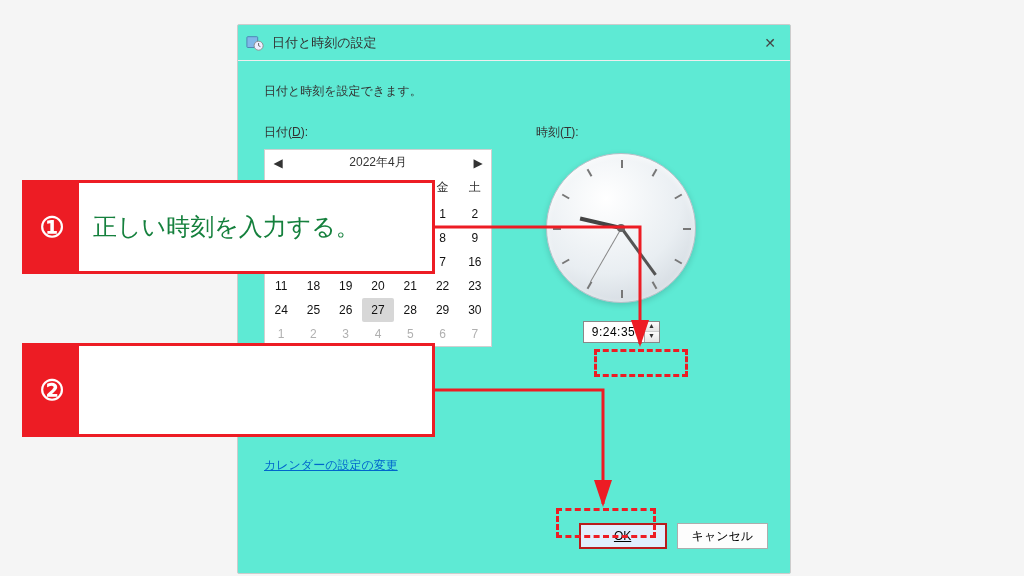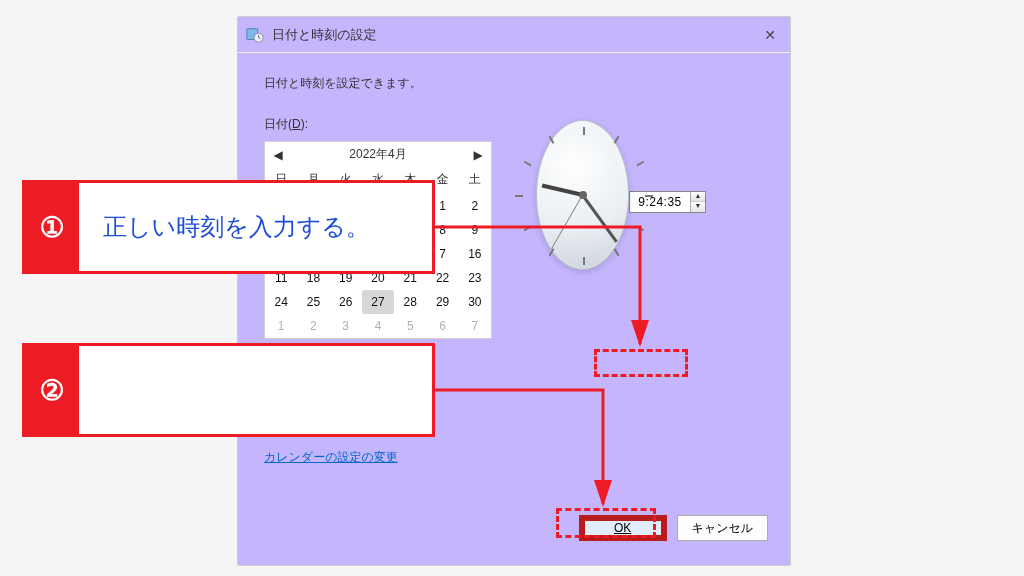--- a/index.html
+++ b/index.html
@@ -9,24 +9,24 @@
     height: 576px;
     background: #f5f5f5;
     font-family: "Yu Gothic", "Meiryo", sans-serif;
     font-size: 12px;
     position: relative;
     overflow: hidden;
   }
   .dialog {
     position: absolute;
     left: 237px;
-    top: 16px;
+    top: 24px;
     width: 554px;
     height: 550px;
-    background: #c4b5fd;
+    background: #5eead4;
     border: 1px solid #ccc;
     border-radius: 2px;
   }
   .titlebar {
     position: relative;
     height: 36px;
     border-bottom: 1px solid #eee;
     display: flex;
     align-items: center;
     padding: 0 8px;
@@ -99,21 +99,21 @@
   .cal-cell.other { color: #b0b0b0; }
   .cal-cell.selected {
     background: #d7d7d7;
     border-radius: 2px;
   }
 
   
   .clock-wrap {
     width: 170px;
     display: flex;
-    flex-direction: row;
+    flex-direction: column;
     align-items: center;
   }
   .clock {
     width: 150px; height: 150px;
     border-radius: 50%;
     background: radial-gradient(circle at 40% 30%, #ffffff 0%, #e9eef2 55%, #c6ced6 100%);
     border: 1px solid #b8c0c8;
     position: relative;
     box-shadow: 0 2px 6px rgba(0,0,0,0.15), inset 0 2px 6px rgba(255,255,255,0.6);
     margin-top: 4px;
@@ -194,21 +194,21 @@
     min-width: 88px;
     height: 26px;
     background: #fdfdfd;
     border: 1px solid #adadad;
     font-size: 12px;
     cursor: pointer;
     padding: 0 14px;
   }
   .btn.primary {
     background: #e1eefc;
-    border: 6px solid #b91c1c;
+    border: 2px solid #b91c1c;
     text-decoration: underline;
   }
 
   
   .callout {
     position: absolute;
     background: #fff;
     border: 3px solid #ed1c24;
     display: flex;
     align-items: stretch;
@@ -218,23 +218,23 @@
     background: #ed1c24;
     color: #fff;
     width: 54px;
     display: flex;
     align-items: center;
     justify-content: center;
     font-size: 28px;
     font-weight: bold;
   }
   .callout .txt {
-    padding: 8px 24px;
+    padding: 8px 14px;
     font-size: 24px;
-    color: #1d4ed8;
+    color: #15803d;
     line-height: 1.35;
     display: flex;
     align-items: center;
   }
 
   .dashed-highlight {
     position: absolute;
     border: 3px dashed #ed1c24;
     z-index: 40;
     pointer-events: none;
@@ -334,20 +334,23 @@
               <div class="cal-cell other">5</div>
               <div class="cal-cell other">6</div>
               <div class="cal-cell other">7</div>
             </div>
         </div>
 
         <a class="link">カレンダーの設定の変更</a>
       </div>
 
       <div class="col">
+        <div class="field-label">
+          <span>時刻(</span><u>T</u><span>):</span>
+        </div>
         <div class="clock-wrap">
           <div class="clock" id="clock">
               <div class="tick" style="transform: rotate(330deg);"></div>
               <div class="tick" style="transform: rotate(300deg);"></div>
               <div class="tick" style="transform: rotate(270deg);"></div>
               <div class="tick" style="transform: rotate(240deg);"></div>
               <div class="tick" style="transform: rotate(210deg);"></div>
               <div class="tick" style="transform: rotate(180deg);"></div>
               <div class="tick" style="transform: rotate(150deg);"></div>
               <div class="tick" style="transform: rotate(120deg);"></div>

